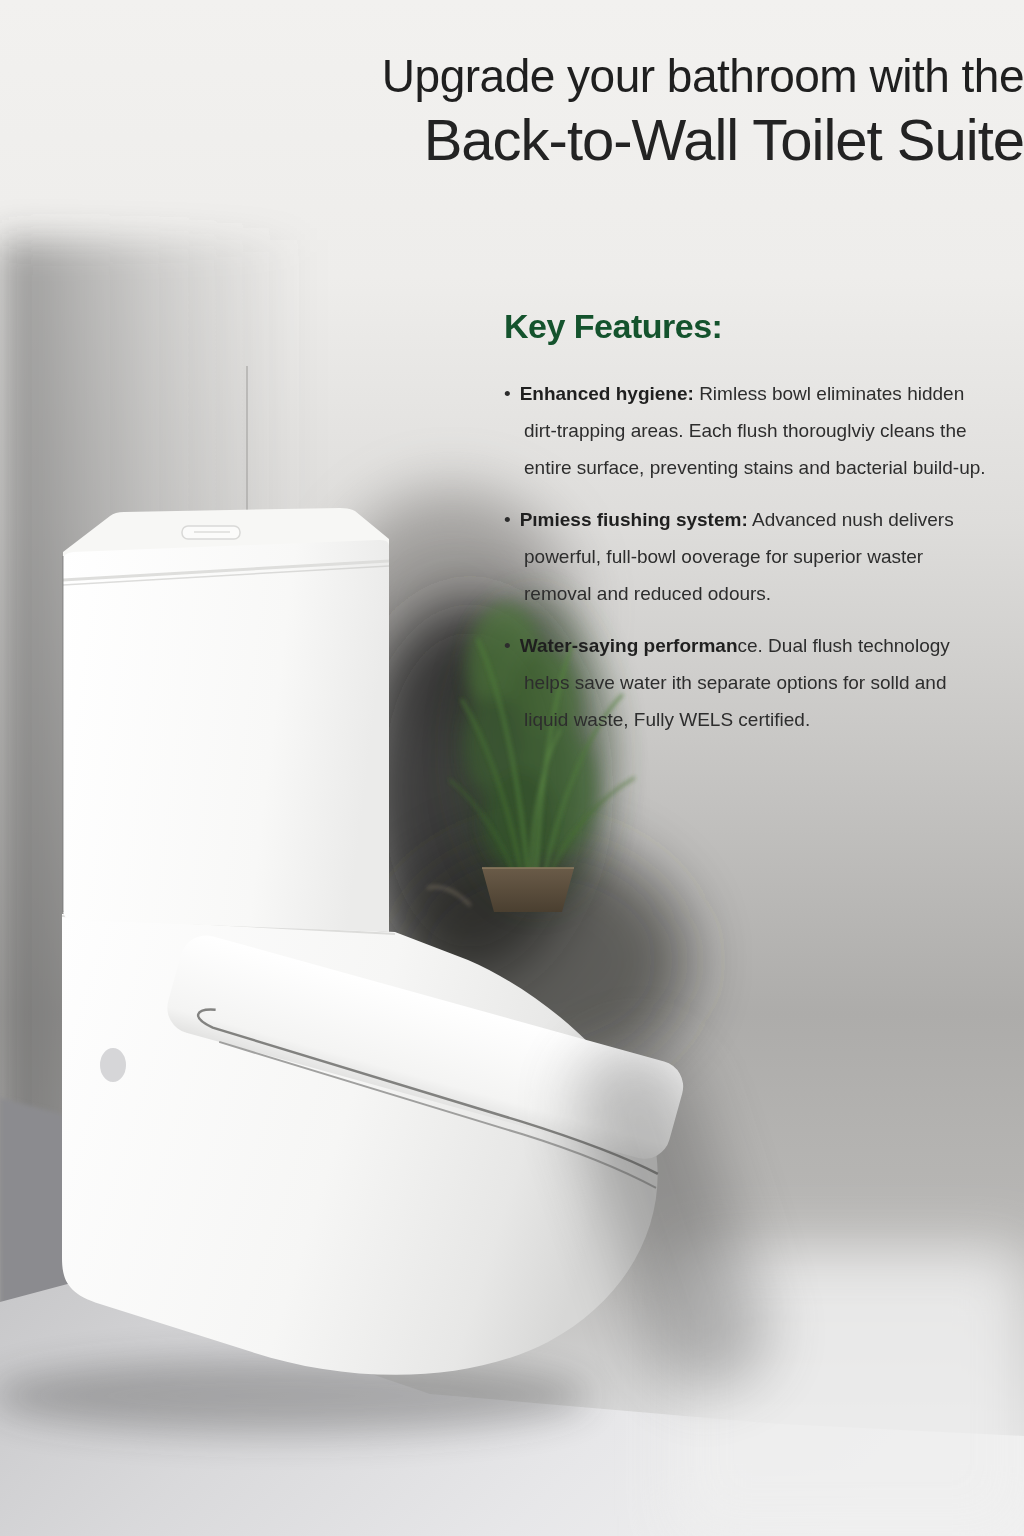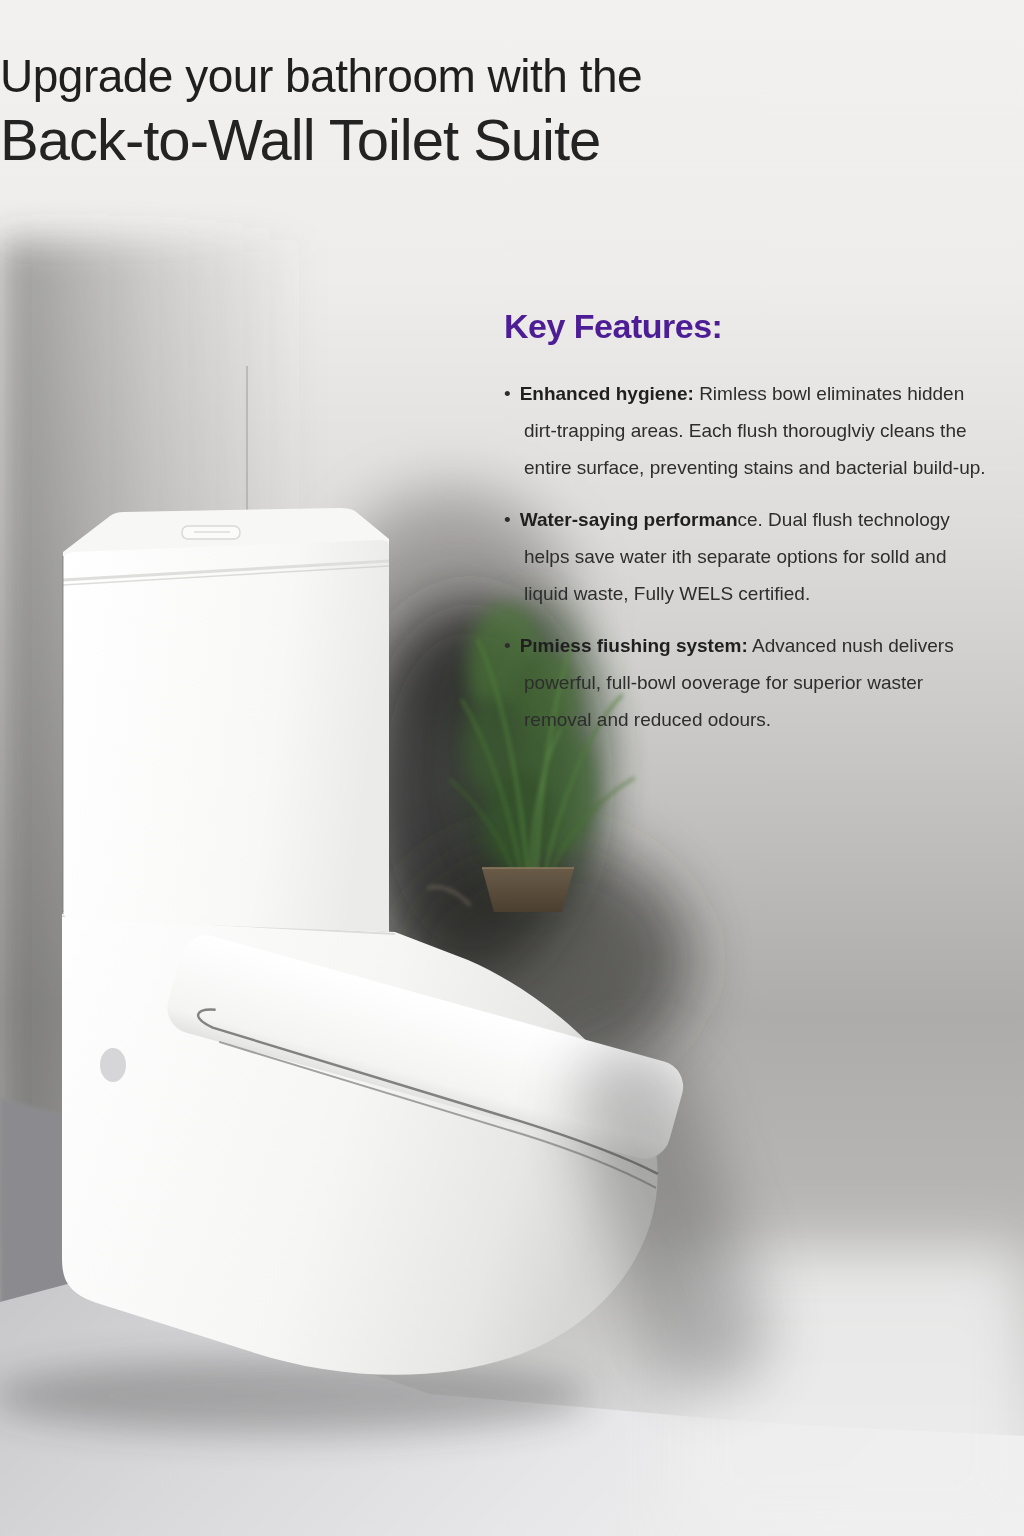--- a/index.html
+++ b/index.html
@@ -1,26 +1,26 @@
 <!DOCTYPE html>
 <html><head>
 <meta charset="utf-8">
 <style>
   html,body{margin:0;padding:0;background:#ffffff;}
   .poster{
     position:relative;width:1024px;height:1536px;overflow:hidden;
     font-family:"Liberation Sans",sans-serif;background:#efeeec;
   }
   .scene{position:absolute;left:0;top:0;width:1024px;height:1536px;}
-  .titles{position:absolute;top:50px;left:0;width:1024px;text-align:left;}
+  .titles{position:absolute;top:50px;left:0;width:1024px;text-align:right;}
   .title-sub1{font-size:46px;font-weight:400;letter-spacing:-0.5px;color:#1f1f1f;line-height:1.15;}
   .title-main{font-size:74px;font-weight:700;letter-spacing:-2.5px;color:#171717;margin-top:8px;line-height:1.1;}
   .title-sub2{font-size:58px;font-weight:400;letter-spacing:-1px;color:#232323;margin-top:4px;line-height:1.15;}
   .features{position:absolute;left:504px;top:306px;width:492px;color:#2d2d2d;}
-  .features-heading{font-size:34px;font-weight:700;color:#4c1d95;margin:0 0 28px 0;letter-spacing:-0.5px;line-height:1.2;}
+  .features-heading{font-size:34px;font-weight:700;color:#14532d;margin:0 0 28px 0;letter-spacing:-0.5px;line-height:1.2;}
   .feature-item{
     font-size:19px;line-height:37px;margin:0 0 15px 0;
     padding-left:20px;text-indent:-20px;color:#2d2d2d;
   }
   .feature-item .bullet{margin-right:9px;color:#2d2d2d;}
   .feature-item .strong{font-weight:700;color:#1f1f1f;}
   .feature-item .rest{white-space:pre-wrap;}
 </style>
 </head>
 <body>
@@ -153,20 +153,20 @@
     <div class="title-sub2">Back-to-Wall Toilet Suite</div>
   </div>
 
   <div class="features">
     <h2 class="features-heading">Key Features:</h2>
 
     <p class="feature-item">
       <span class="bullet">•</span><span class="strong">Enhanced hygiene:</span><span class="rest"> Rimless bowl eliminates hidden dirt-trapping areas. Each flush thorouglviy cleans the entire surface, preventing stains and bacterial build-up.</span>
     </p>
     <p class="feature-item">
-      <span class="bullet">•</span><span class="strong">Water-saying performan</span><span class="rest">ce. Dual flush technology helps save water ith separate options for solld and liquid waste, Fully WELS certified.</span>
+      <span class="bullet">•</span><span class="strong">Pımiess fiushing system:</span><span class="rest"> Advanced nush delivers powerful, full-bowl ooverage for superior waster removal and reduced odours.</span>
     </p>
     <p class="feature-item">
-      <span class="bullet">•</span><span class="strong">Pımiess fiushing system:</span><span class="rest"> Advanced nush delivers powerful, full-bowl ooverage for superior waster removal and reduced odours.</span>
+      <span class="bullet">•</span><span class="strong">Water-saying performan</span><span class="rest">ce. Dual flush technology helps save water ith separate options for solld and liquid waste, Fully WELS certified.</span>
     </p>
   </div>
 
 </div>
 
 </body></html>

